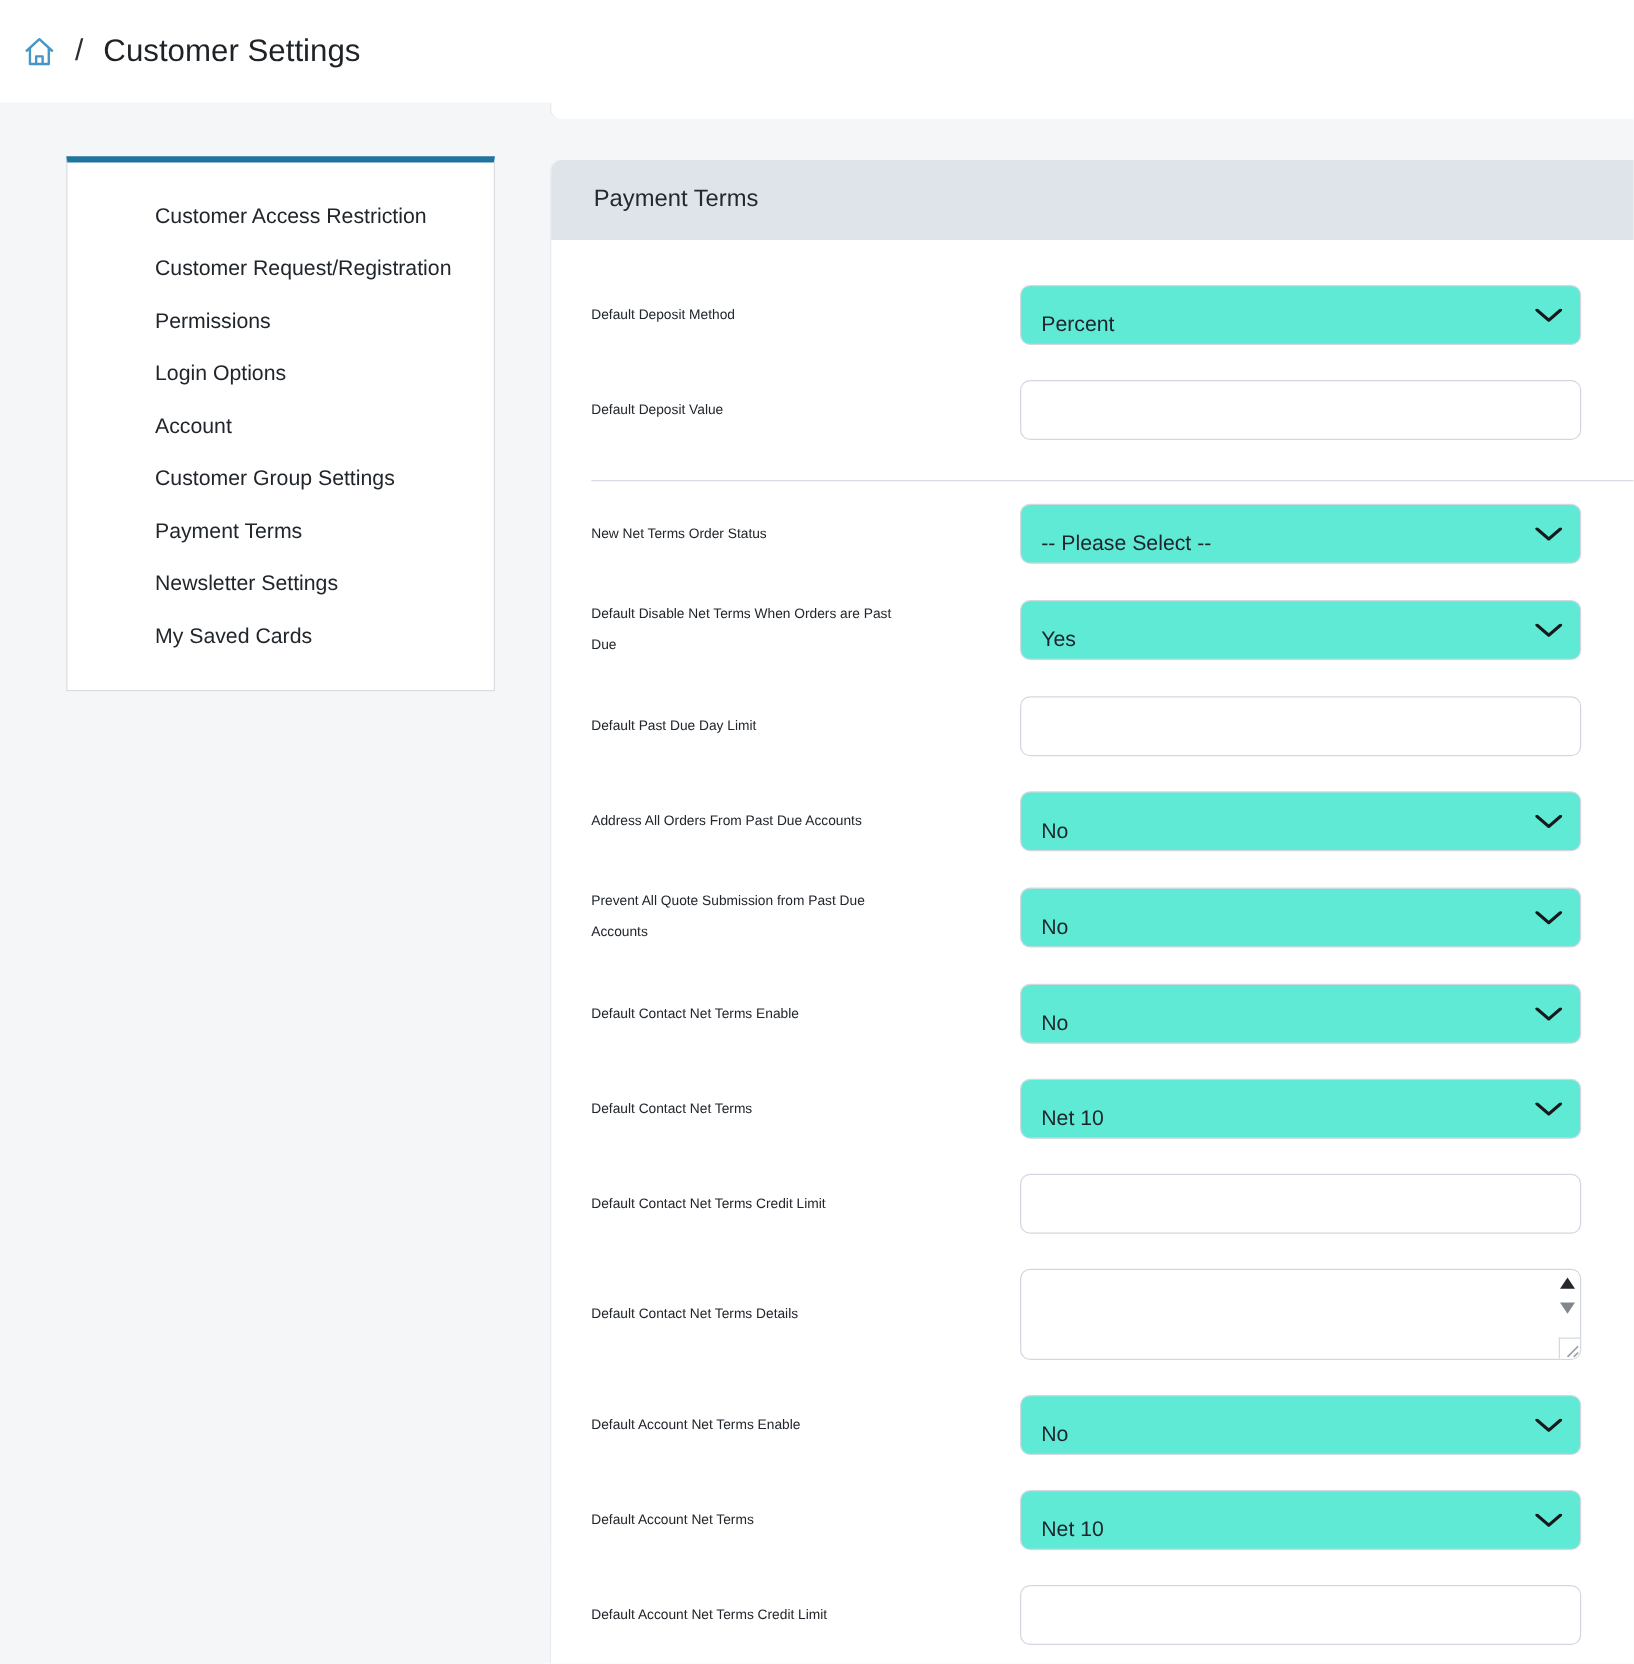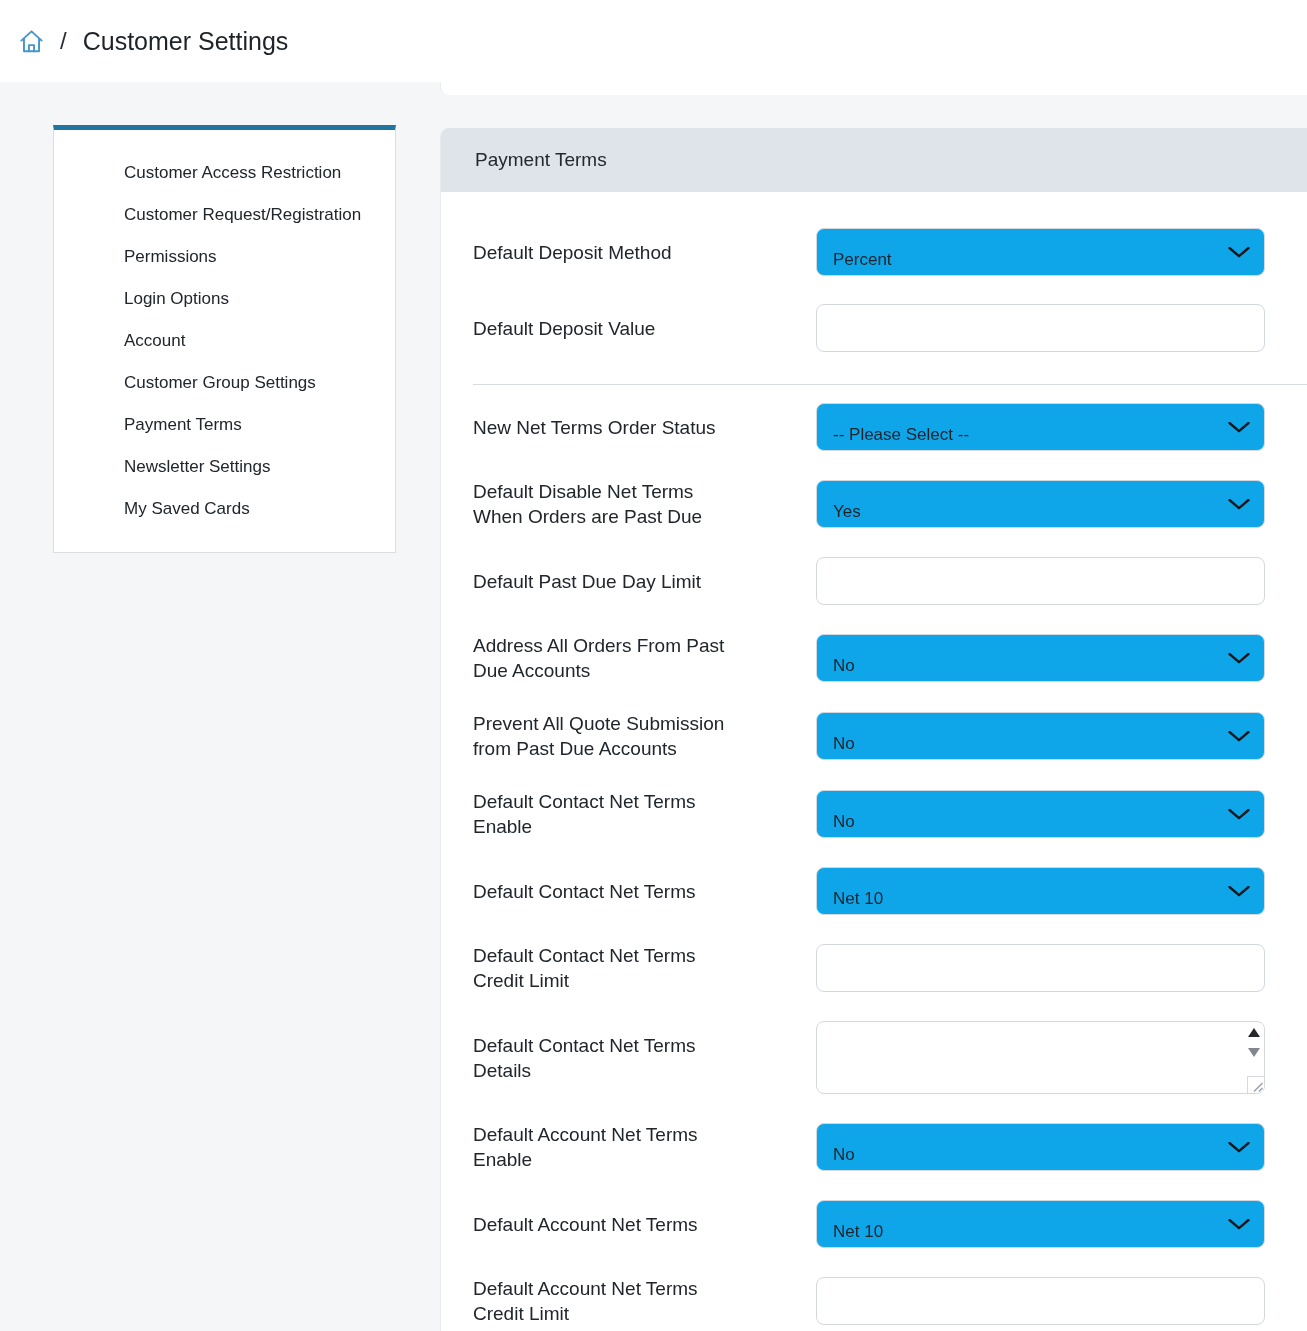--- a/index.html
+++ b/index.html
@@ -54,30 +54,30 @@
     border-top-left-radius:8px;
     display:flex; align-items:center; padding-left:34px;
     font-size:19px; color:#232930;
   }
   .panel-body { flex:1; padding:36px 40px 24px 32px; overflow:hidden; }
 
   
   .form-row { display:flex; align-items:center; margin-bottom:28px; }
   .row-label {
     width:258px; margin-right:85px; flex:none;
-    font-size:19px; line-height:25px; color:#21262c;
+    font-size:11px; line-height:25px; color:#21262c;
   }
   .divider {
     border:none; border-top:1px solid #d8dbe3;
     margin:32px -40px 18px 0; height:0;
   }
 
   .select-box {
     position:relative; width:449px; height:48px; flex:none;
-    background:#0ea5e9; border:1px solid #d3d8e0; border-radius:8px;
+    background:#5eead4; border:1px solid #d3d8e0; border-radius:8px;
     display:flex; align-items:center;
     padding:16px 44px 0 16px; font-size:17px; color:#1e242b;
     cursor:pointer;
   }
   .chevron { position:absolute; right:14px; top:50%; margin-top:-5px; display:block; }
 
   .text-input {
     width:449px; height:48px; flex:none;
     background:#ffffff; border:1px solid #d3d8e0; border-radius:8px;
     padding:0 16px; font-family:"Liberation Sans", sans-serif;

